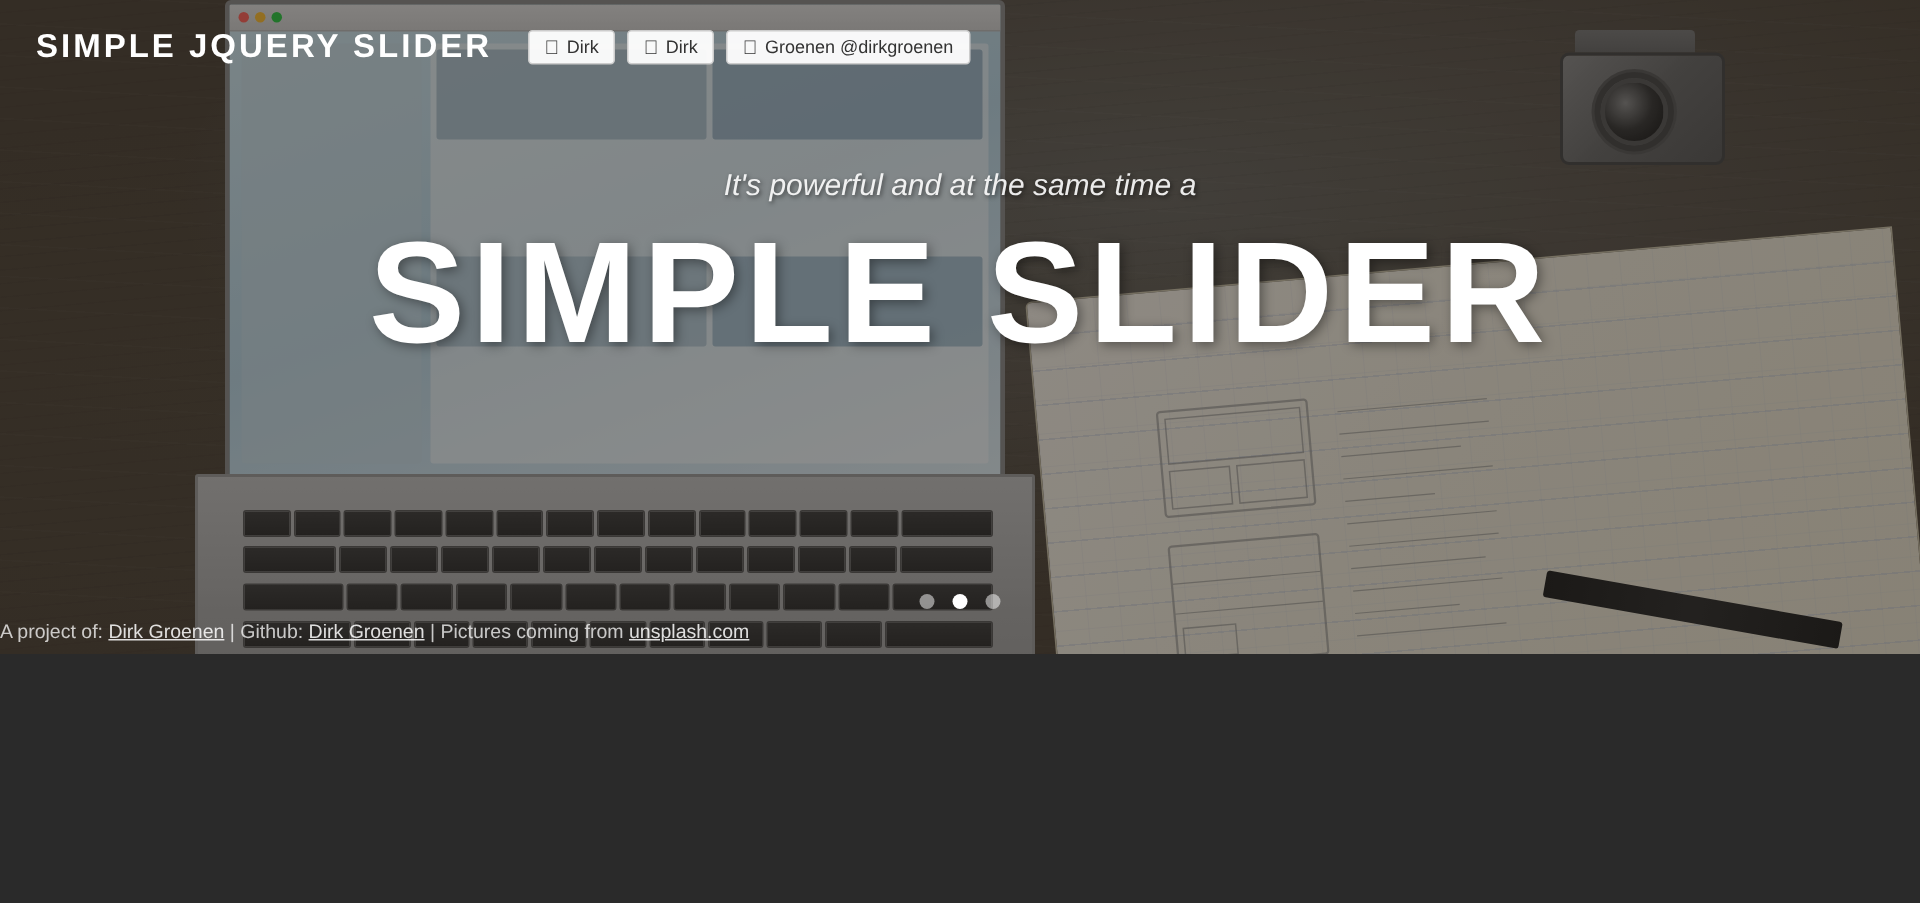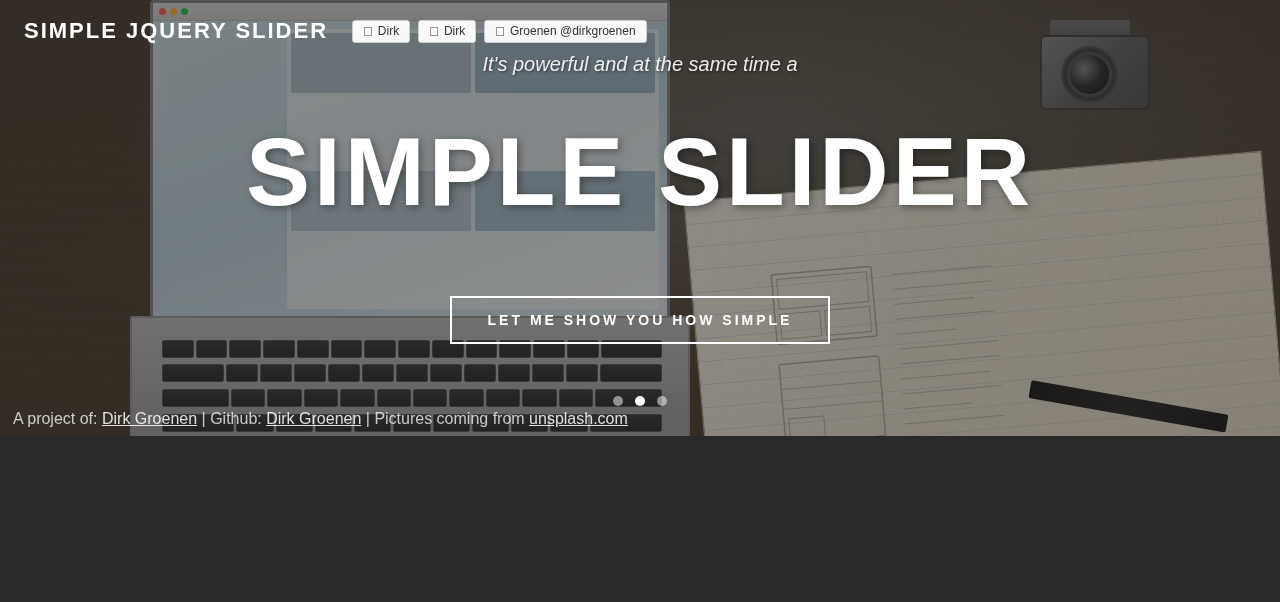--- a/index.html
+++ b/index.html
@@ -298,21 +298,20 @@
       left: 0;
       right: 0;
       bottom: 0;
       display: flex;
       flex-direction: column;
       align-items: center;
       justify-content: center;
       z-index: 10;
       text-align: center;
       padding-bottom: 40px;
-      gap: 36px;
     }
     .hero-subtitle {
       color: rgba(255,255,255,0.9);
       font-size: 20px;
       font-style: italic;
       margin-bottom: 12px;
       text-shadow: 1px 1px 3px rgba(0,0,0,0.5);
       font-weight: 300;
     }
     .hero-title {
@@ -356,23 +355,23 @@
       cursor: pointer;
     }
     .dot.active {
       background: #fff;
     }
 
     
     .footer {
       position: absolute;
       bottom: 8px;
-      left: 13px;
+      left: 0;
       z-index: 20;
-      font-size: 16px;
+      font-size: 13px;
       color: rgba(255,255,255,0.75);
     }
     .footer a {
       color: rgba(255,255,255,0.85);
       text-decoration: underline;
     }
 
     
     .dark-overlay {
       position: absolute;
@@ -531,21 +530,20 @@
       <a class="gh-btn" href="#">
         <span class="gh-icon"></span>
         <span>Groenen @dirkgroenen</span>
       </a>
     </div>
   </div>
 
   <div class="hero-content">
     <p class="hero-subtitle">It's powerful and at the same time a</p>
     <h1 class="hero-title">SIMPLE SLIDER</h1>
-    <button class="cta-button">LET ME SHOW YOU HOW SIMPLE</button>
   </div>
 
   <div class="slider-dots">
     <div class="dot"></div>
     <div class="dot active"></div>
     <div class="dot"></div>
   </div>
 
   <div class="footer">
     <span>A project of: </span><a href="#"><span>Dirk Groenen</span></a><span> | Github: </span><a href="#"><span>Dirk Groenen</span></a><span> | Pictures coming from </span><a href="#"><span>unsplash.com</span></a>

